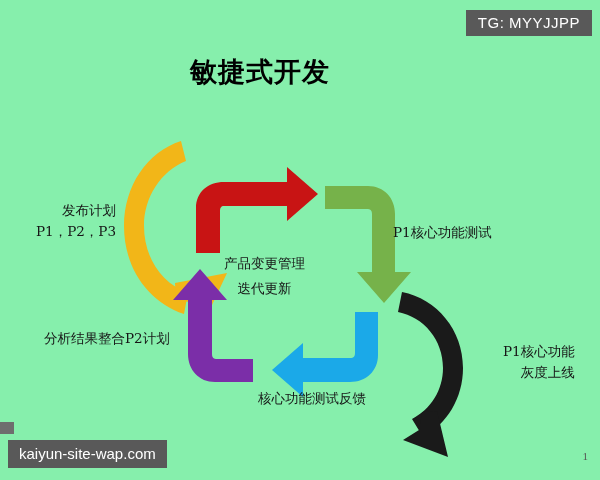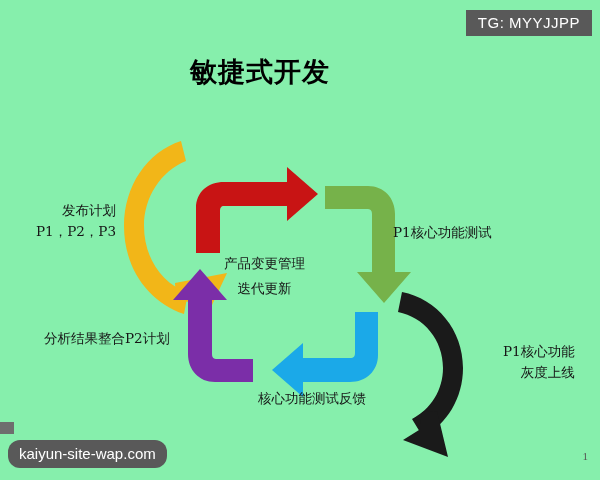--- a/index.html
+++ b/index.html
@@ -40,21 +40,20 @@
     position: absolute;
     left: 8px;
     bottom: 12px;
     background: #595959;
     color: #ffffff;
     font-family: "Liberation Sans", "DejaVu Sans", sans-serif;
     font-size: 15px;
     padding: 6px 11px 7px 11px;
     line-height: 1;
     white-space: nowrap;
-    border-radius: 12px;
   }
   #watermark-tab {
     position: absolute;
     left: 0px;
     bottom: 46px;
     width: 14px;
     height: 12px;
     background: #6e6e6e;
   }
   

